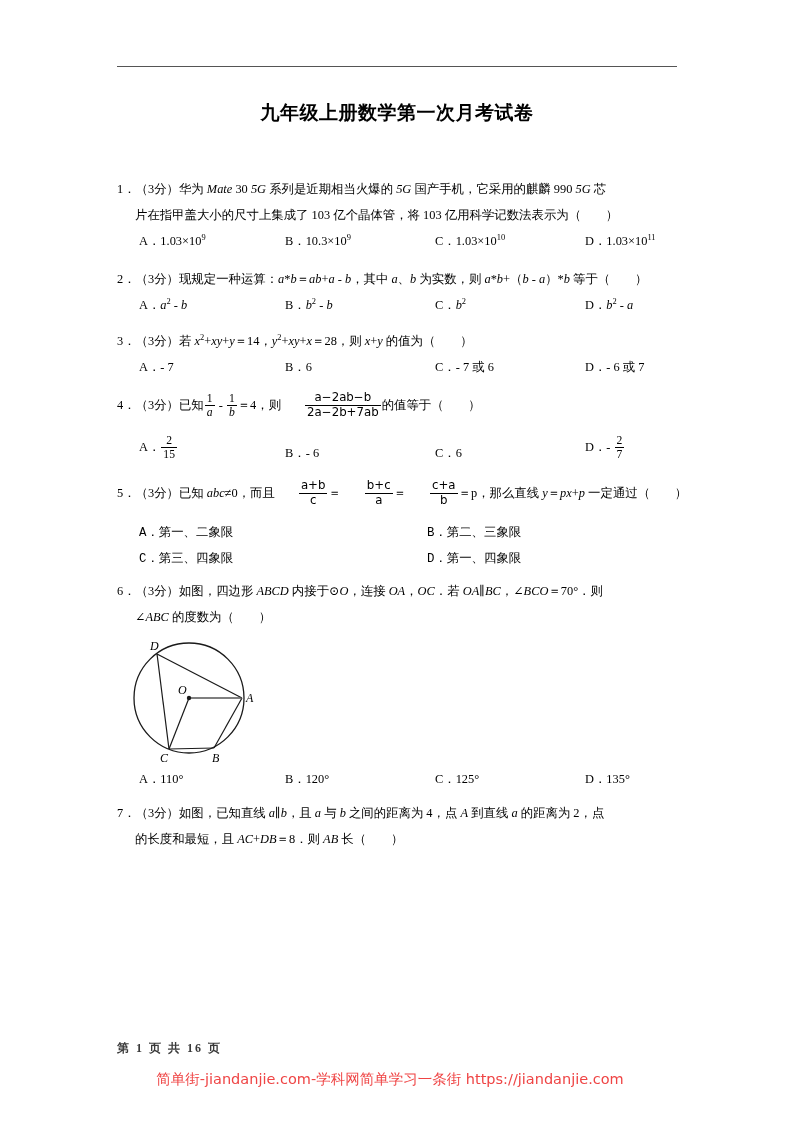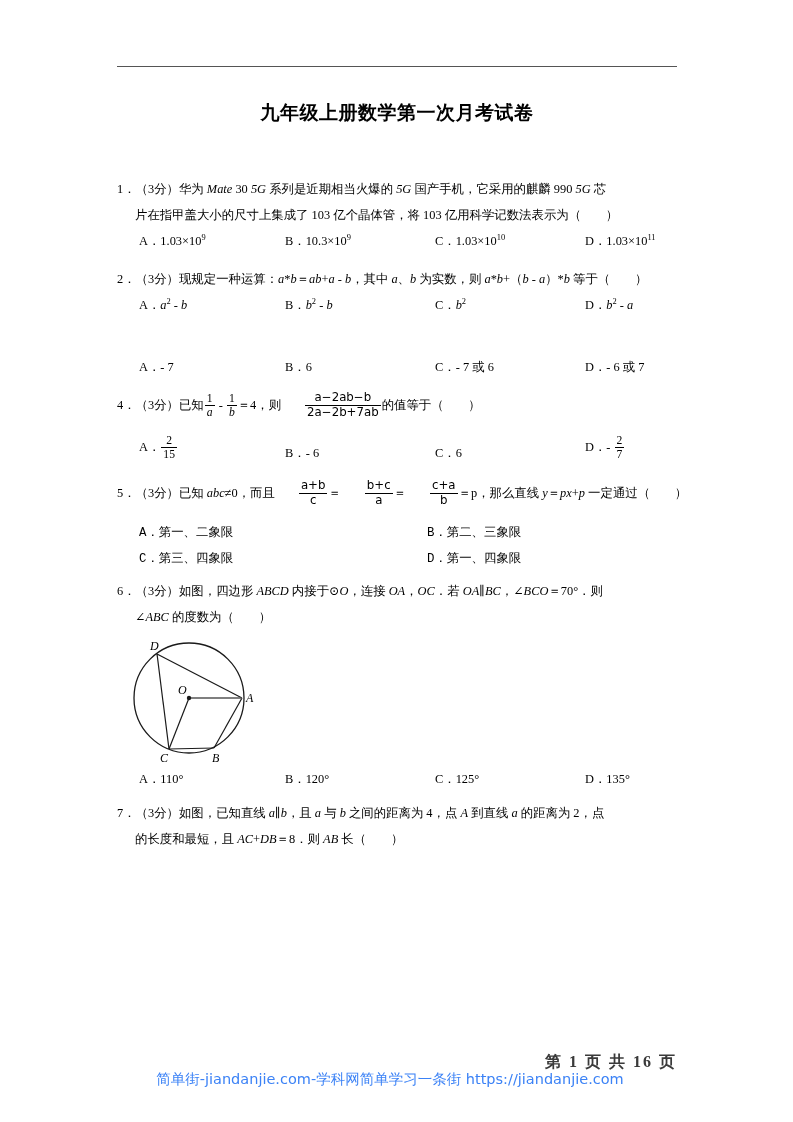--- a/index.html
+++ b/index.html
@@ -102,35 +102,34 @@
   .mono-math { font-family: "DejaVu Sans", sans-serif; font-size: 0.95em; margin-left: 24px; }
 
   .figure {
     position: absolute;
   }
   .footer-page {
     position: absolute;
     left: 117px;
     top: 1040px;
     width: 560px;
-    text-align: right;
-    font-size: 16px;
+    text-align: left;
+    font-size: 12px;
     letter-spacing: 2px;
     font-weight: bold;
     color: #3a3a3a;
-    margin-top: 12px;
   }
   .footer-wm {
     position: absolute;
     left: 0;
     top: 1070px;
     width: 780px;
     text-align: center;
     font-size: 14.5px;
-    color: #3b82f6;
+    color: #ef4444;
     font-family: "DejaVu Sans", "Liberation Sans", sans-serif;
   }
 </style>
 </head>
 <body>
 
 <div class="page">
 
   <div class="hrule"></div>
 
@@ -161,20 +160,25 @@
   </div>
   <div class="opts" style="top:292px;">
     <div class="row">
       <span class="opt a">A．<i>a</i><sup>2</sup> - <i>b</i></span>
       <span class="opt b">B．<i>b</i><sup>2</sup> - <i>b</i></span>
       <span class="opt c">C．<i>b</i><sup>2</sup></span>
       <span class="opt d">D．<i>b</i><sup>2</sup> - <i>a</i></span>
     </div>
   </div>
 
+  <div class="q" style="top:328px;">
+    <div class="qline">
+      3．（3分）若 <i>x</i><sup>2</sup>+<i>xy</i>+<i>y</i>＝14，<i>y</i><sup>2</sup>+<i>xy</i>+<i>x</i>＝28，则 <i>x</i>+<i>y</i> 的值为（　　）
+    </div>
+  </div>
   <div class="opts" style="top:354px;">
     <div class="row">
       <span class="opt a">A．- 7</span>
       <span class="opt b">B．6</span>
       <span class="opt c">C．- 7 或 6</span>
       <span class="opt d">D．- 6 或 7</span>
     </div>
   </div>
 
   <div class="q" style="top:392px;">

